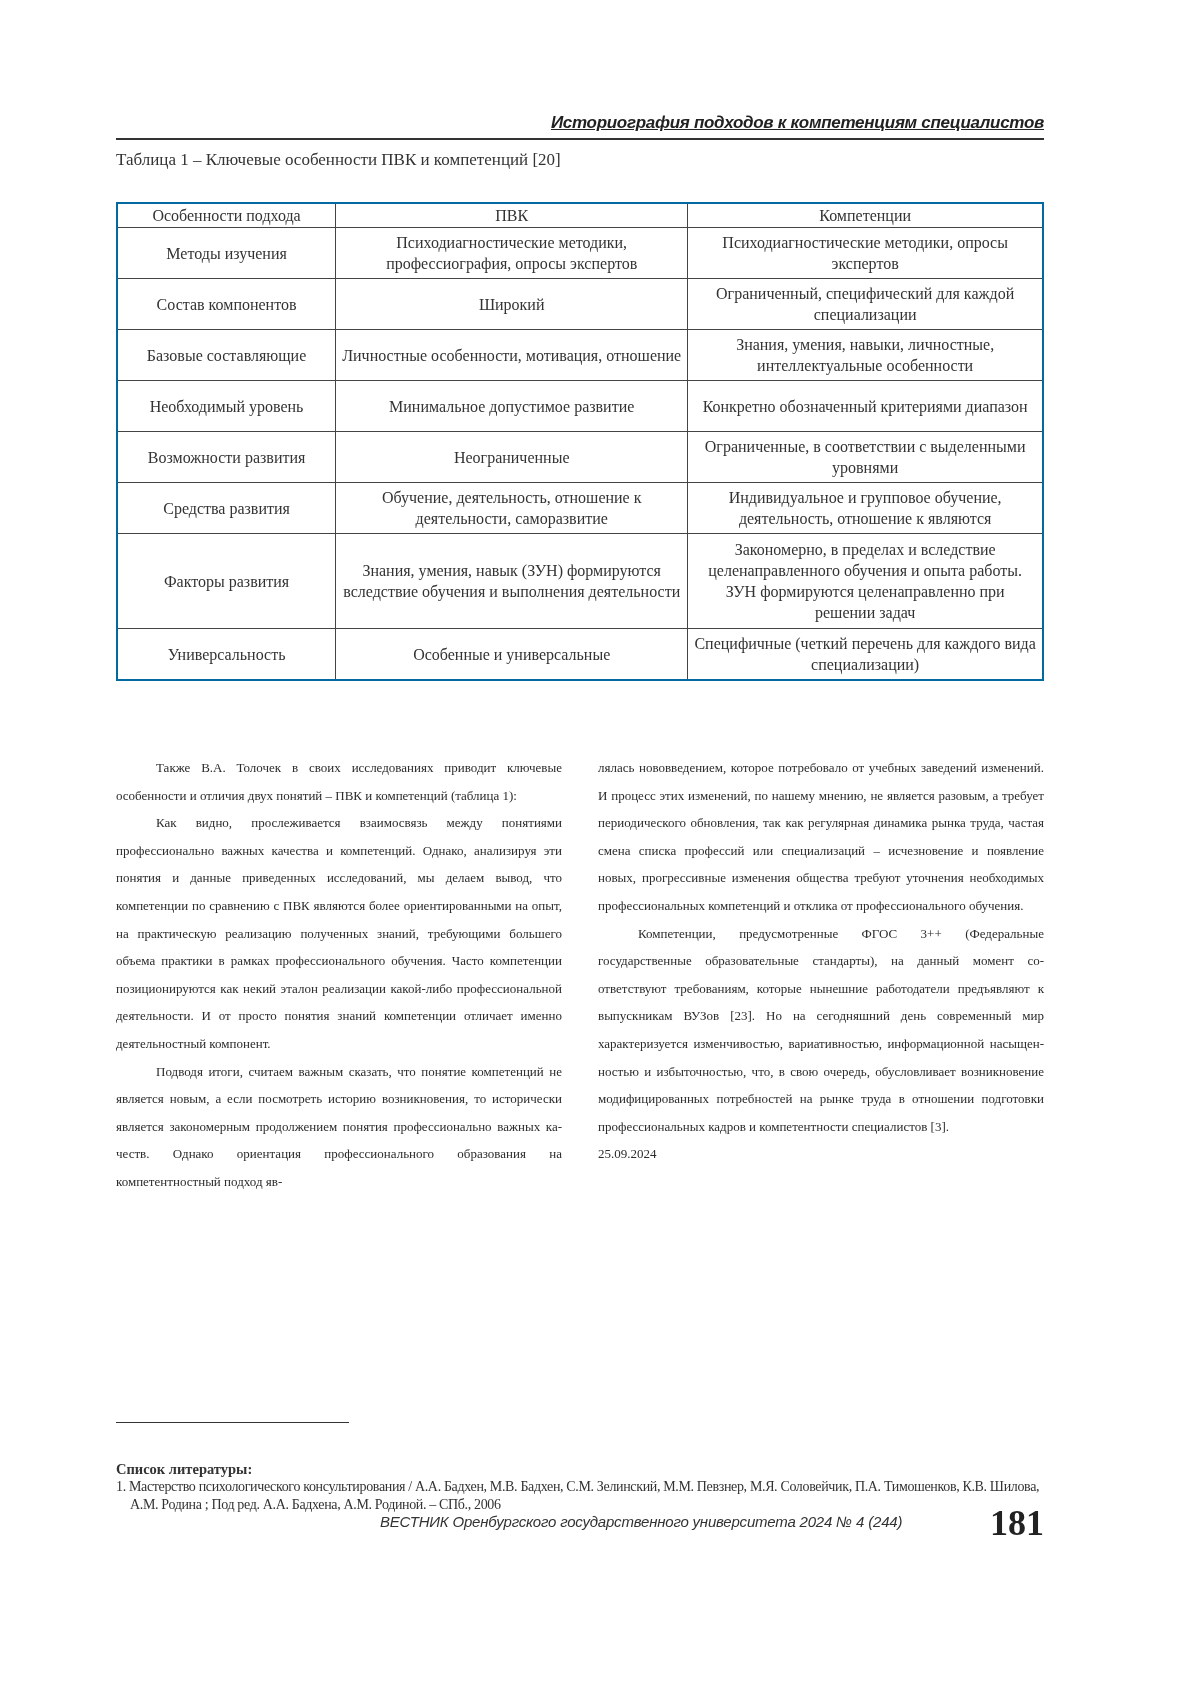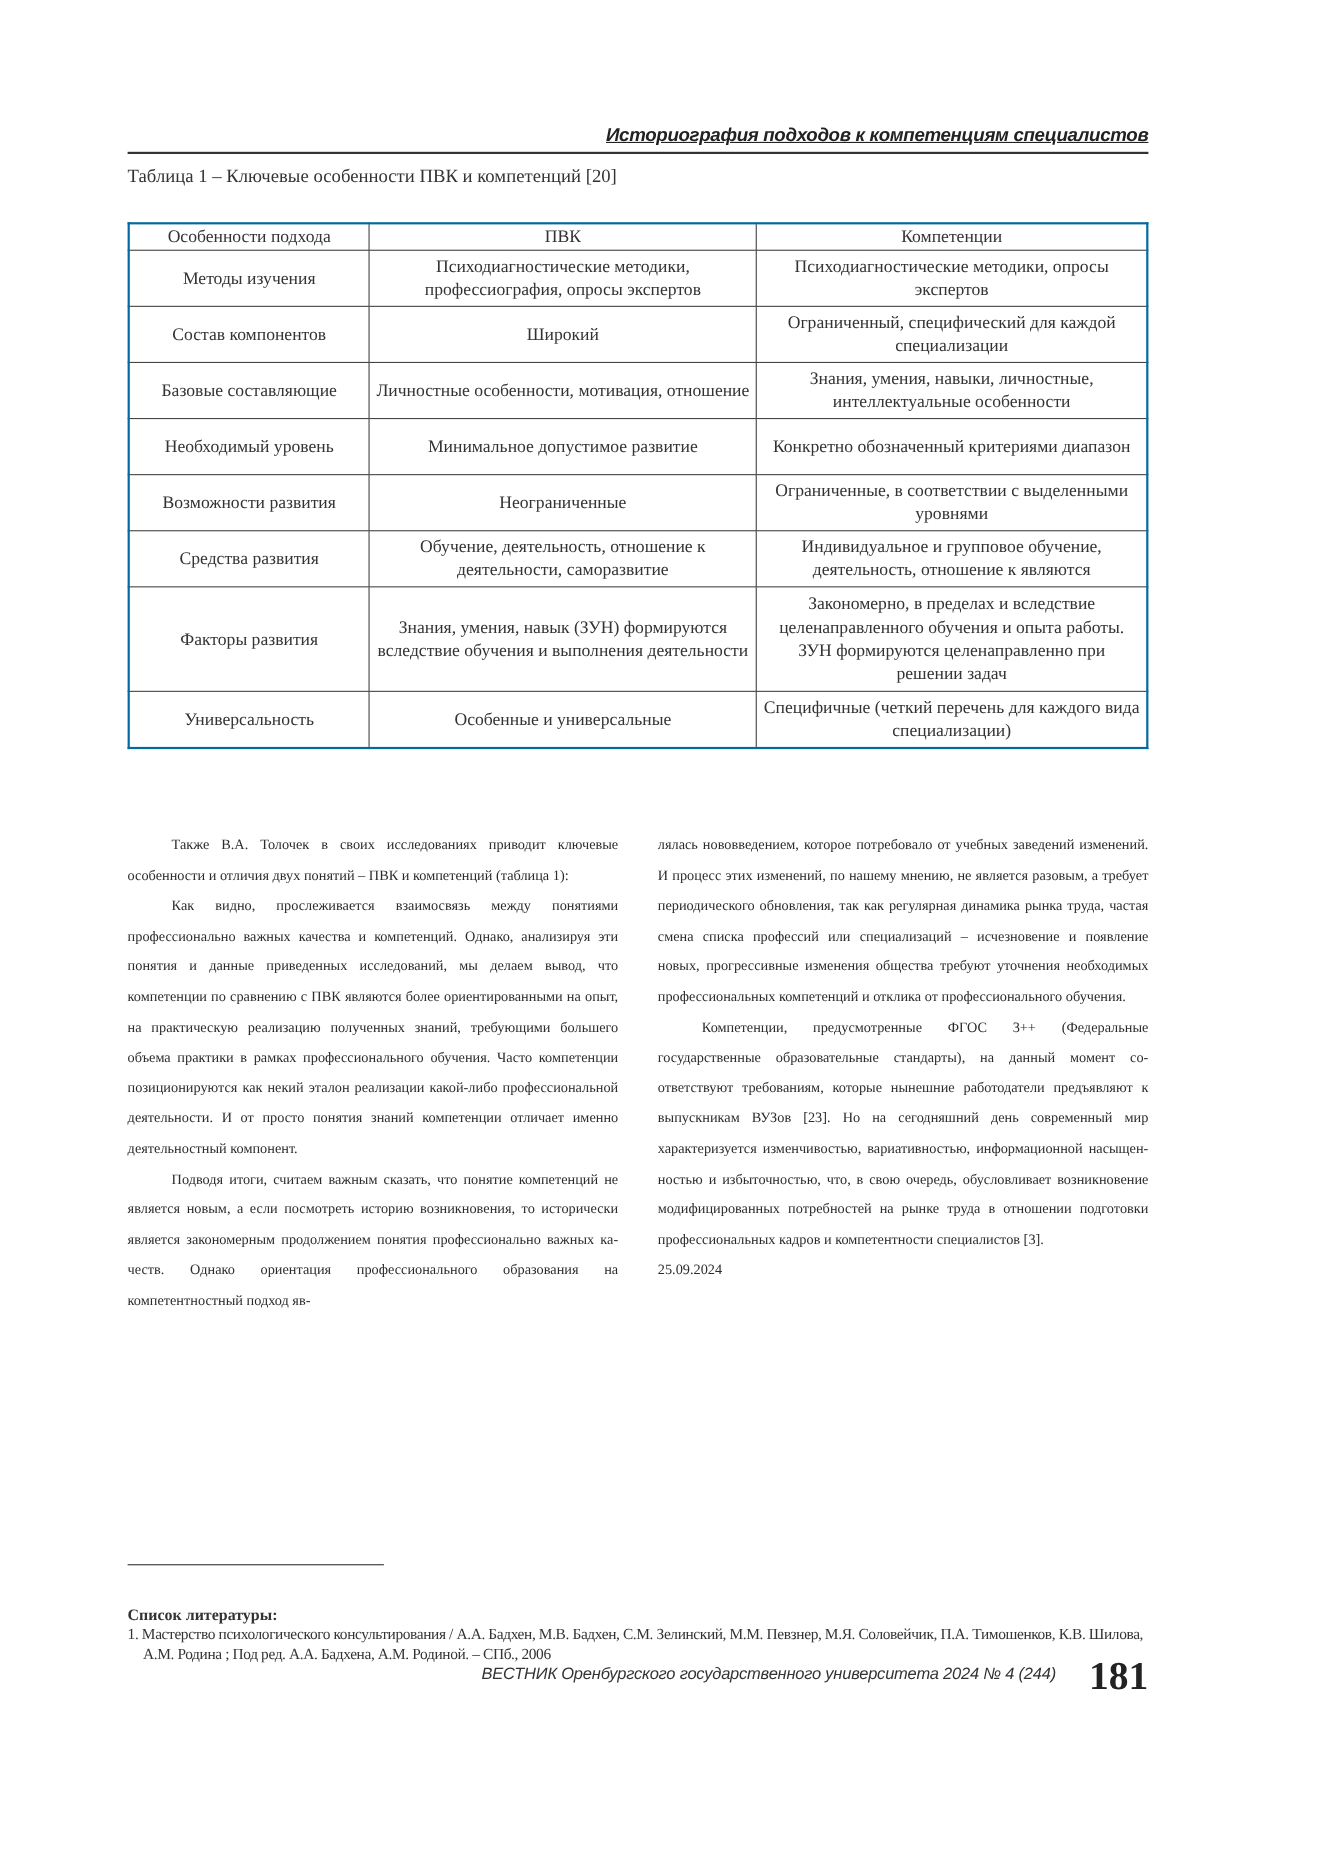--- a/index.html
+++ b/index.html
@@ -54,21 +54,21 @@
     border-top: 1.5px solid #333;
   }
   .refs {
     position: absolute; left: 116px; top: 1440px; width: 930px;
     font-family: "Liberation Serif", serif; font-size: 14px; line-height: 18px; color: #333; margin-top: 20px;
   }
   .refs .refs-title { font-weight: bold; font-size: 14.5px; }
   .refs .ref-item { padding-left: 14px; text-indent: -14px; letter-spacing: -0.35px; }
 
   .footer-journal {
-    position: absolute; left: 380px; top: 1513px; width: 580px; text-align: right;
+    position: absolute; left: 380px; top: 1513px; width: 580px; 
     font-family: "Liberation Sans", sans-serif; font-style: italic; font-size: 15px; color: #333;
     letter-spacing: -0.2px;
   }
   .page-number {
     position: absolute; left: 990px; top: 1502px;
     font-family: "Liberation Serif", serif; font-weight: bold; font-size: 36px; color: #222;
   }
 </style>
 </head>
 <body>

